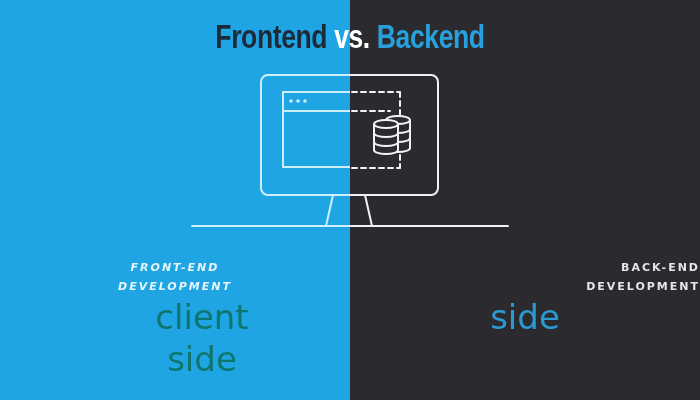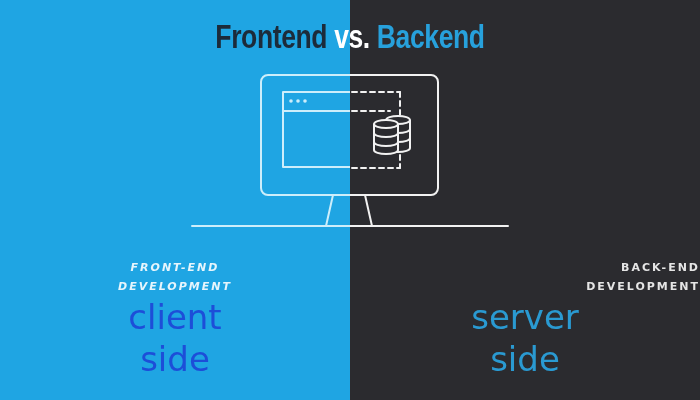--- a/index.html
+++ b/index.html
@@ -9,21 +9,21 @@
   .right{left:350px;width:350px;background:#2b2b2f;}
   .title{position:absolute;top:14px;left:0;width:700px;text-align:center;font-family:"Liberation Sans","DejaVu Sans",sans-serif;font-weight:bold;font-size:34px;letter-spacing:-0.5px;line-height:44px;transform:scaleX(0.78);transform-origin:350px 0;white-space:nowrap;}
   .t-front{color:#1c2b3a;}
   .t-vs{color:#ffffff;}
   .t-back{color:#27a1dc;}
   svg.art{position:absolute;left:0;top:0;}
   .label{position:absolute;width:350px;text-align:center;font-size:11px;letter-spacing:2px;line-height:19px;font-weight:bold;}
   .label.l{left:0;top:258px;color:#e6f5fc;font-style:italic;}
   .label.r{left:350px;top:258px;color:#e5e5e5;text-align:right;}
   .big{position:absolute;width:350px;text-align:center;font-size:34px;line-height:42px;}
-  .big.l{left:0;top:296px;color:#1d4ed8;}
+  .big.l{left:0;top:296px;color:#0f766e;padding-left:27px;}
   .big.r{left:350px;top:296px;color:#2a9ad2;}
 </style>
 </head>
 <body>
 
 <div class="half left"></div>
 <div class="half right"></div>
 
 <div class="title">
   <span class="t-front">Frontend</span>
@@ -84,15 +84,14 @@
 <div class="label r">
   <div>BACK-END</div>
   <div>DEVELOPMENT</div>
 </div>
 
 <div class="big l">
   <div>client</div>
   <div>side</div>
 </div>
 <div class="big r">
-  <div>server</div>
   <div>side</div>
 </div>
 
 </body></html>

